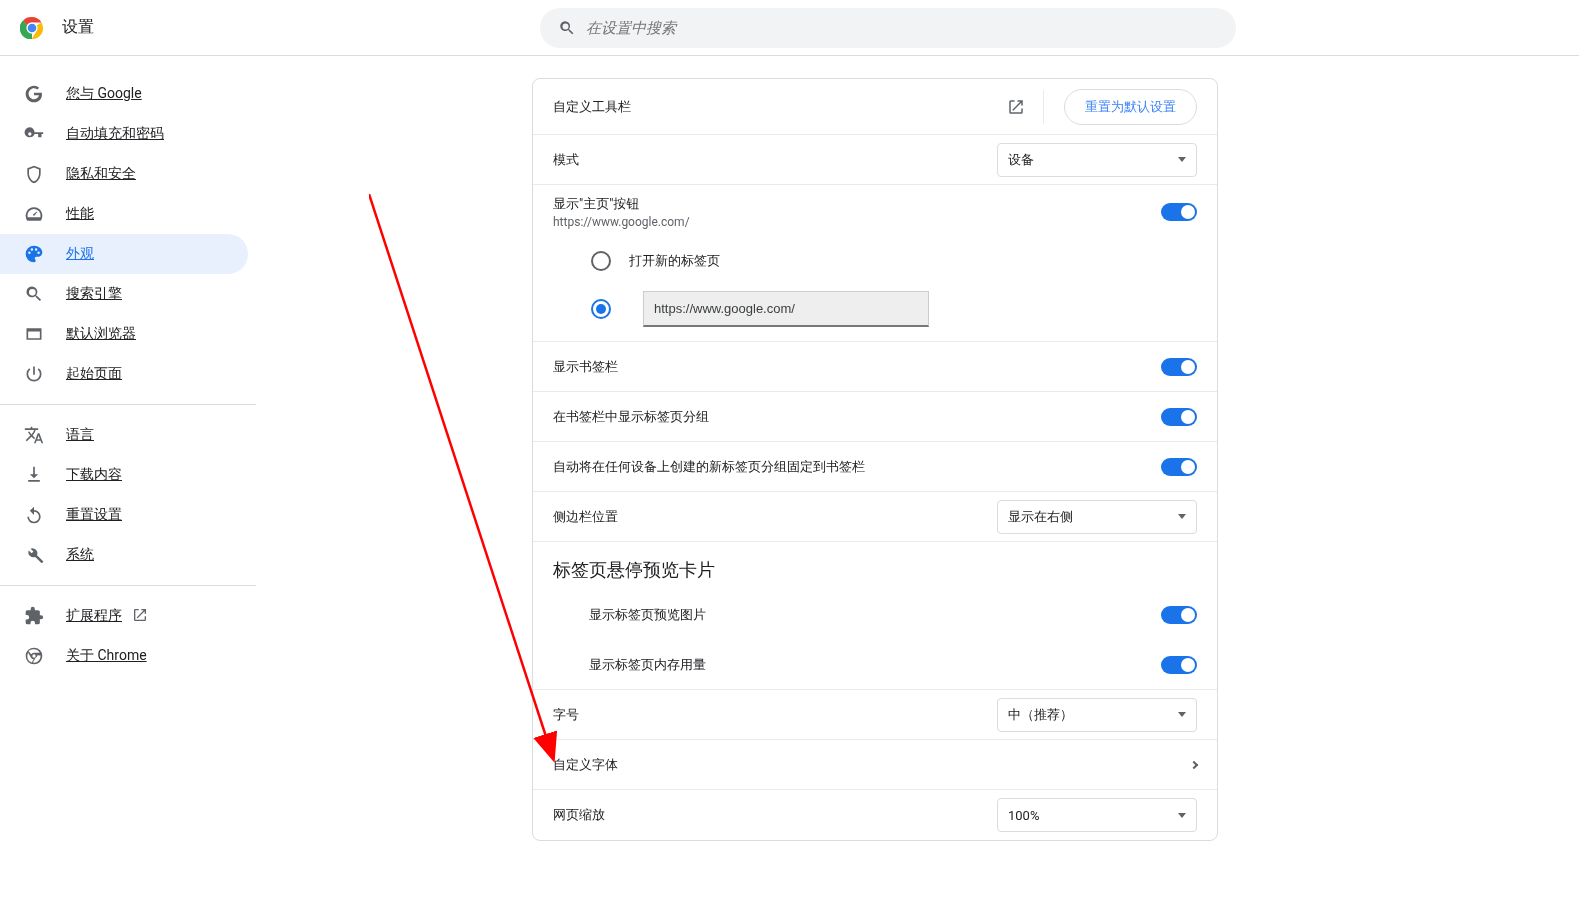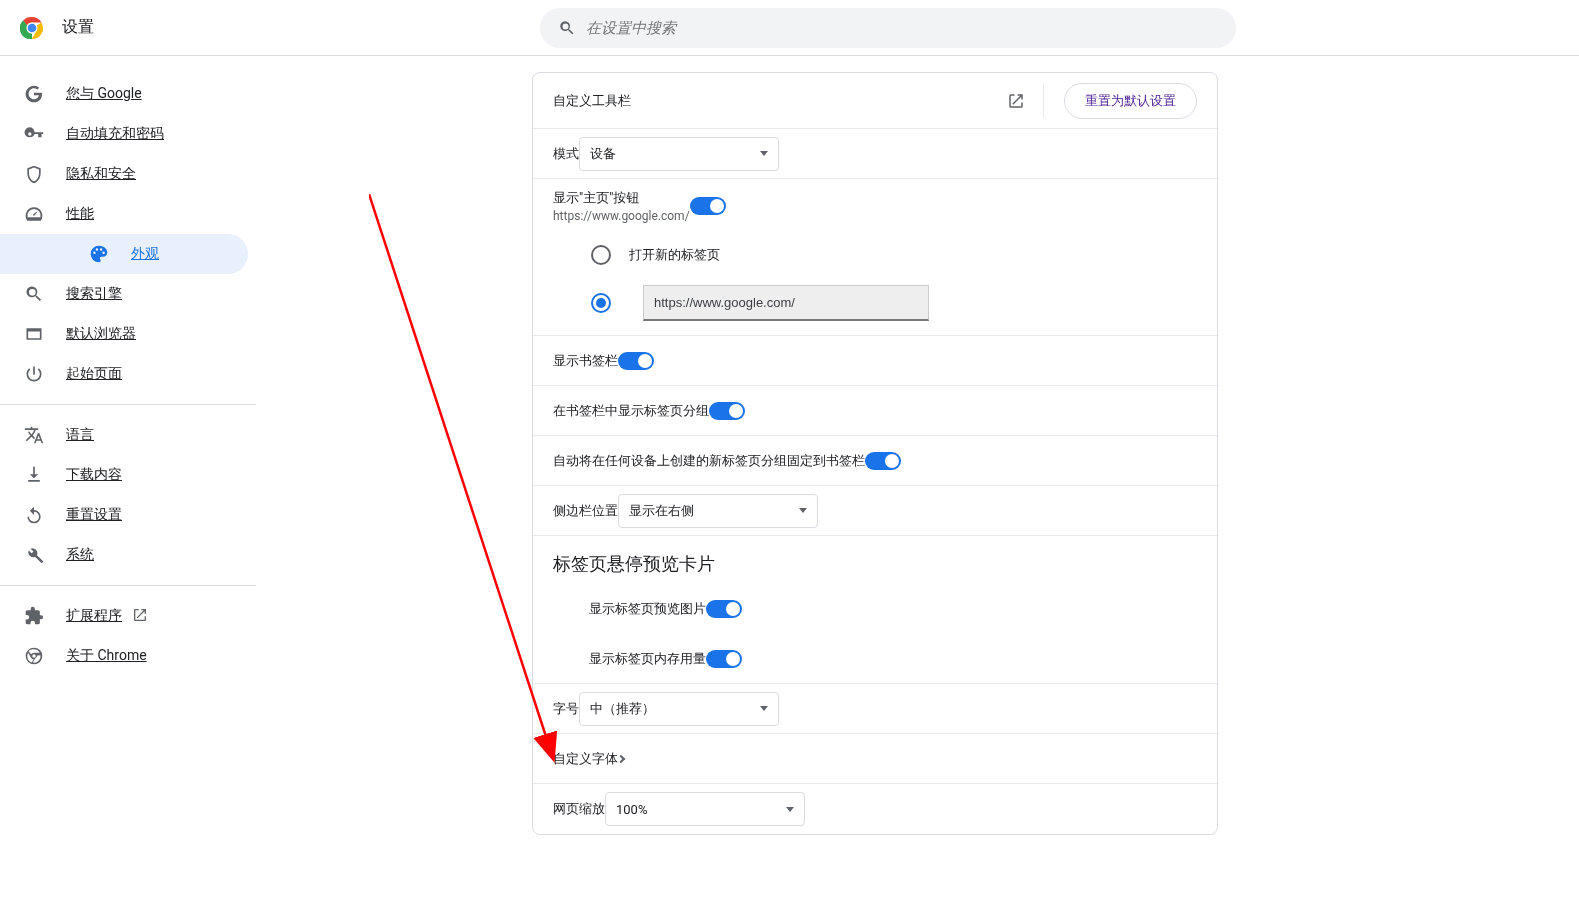--- a/index.html
+++ b/index.html
@@ -8,40 +8,40 @@
     .header { height: 56px; display: flex; align-items: center; padding: 0 20px; border-bottom: 1px solid #dadce0; position: relative; }
     .header-logo { width: 24px; height: 24px; margin-right: 18px; }
     .header-title { font-size: 16px; color: #202124; }
     .search-bar { position: absolute; left: 540px; width: 696px; height: 40px; background: #f1f3f4; border-radius: 25px; display: flex; align-items: center; padding: 0 18px; }
     .search-bar svg { margin-right: 10px; flex-shrink: 0; }
     .search-input { border: none; background: transparent; outline: none; font-size: 15px; color: #5f6368; width: 100%; font-style: italic; }
 
     .layout { display: flex; height: calc(100% - 56px); }
     .sidebar { width: 260px; padding-top: 18px; overflow: auto; }
     .sidebar-item { display: flex; align-items: center; height: 40px; padding: 0 24px; font-size: 14px; color: #202124; cursor: pointer; border-radius: 0 20px 20px 0; margin-right: 12px; text-decoration: underline; }
-    .sidebar-item.active { background: #e8f0fe; color: #1a73e8; justify-content: center; }
+    .sidebar-item.active { background: #e8f0fe; color: #1a73e8; }
     .sidebar-item.active .sidebar-icon { color: #1a73e8; }
     .sidebar-icon { width: 20px; height: 20px; margin-right: 22px; color: #5f6368; display: flex; align-items: center; justify-content: center; }
     .sidebar-divider { height: 1px; background: #dadce0; margin: 10px 0; width: 256px; }
     .sidebar-ext-icon { margin-left: 10px; color: #5f6368; }
 
     .main { flex: 1; display: flex; justify-content: flex-start; padding-left: 272px; }
-    .content-card { width: 686px; border: 1px solid #dadce0; border-radius: 8px; margin-top: 16px; background: #fff; height: fit-content; }
-    .row { display: flex; align-items: center; padding: 0 20px; min-height: 50px; border-bottom: 1px solid #e8eaed; position: relative; }
+    .content-card { width: 686px; border: 1px solid #dadce0; border-radius: 8px; margin-top: 22px; background: #fff; height: fit-content; }
+    .row { display: flex; align-items: center; justify-content: space-between; padding: 0 20px; min-height: 50px; border-bottom: 1px solid #e8eaed; position: relative; }
     .row:last-child { border-bottom: none; }
     .row-label { font-size: 13px; color: #202124; }
     .row-sublabel { font-size: 12px; color: #5f6368; margin-top: 2px; }
     .row-left { display: flex; flex-direction: column; }
     .row.no-border { border-bottom: none; }
     .row.indent { padding-left: 56px; }
 
     .toolbar-row { display: flex; align-items: center; justify-content: space-between; padding: 0 20px; height: 56px; border-bottom: 1px solid #e8eaed; }
     .toolbar-right { display: flex; align-items: center; height: 100%; }
     .toolbar-link-icon { color: #5f6368; padding: 0 18px; border-right: 1px solid #e8eaed; height: 34px; display: flex; align-items: center; }
-    .reset-btn { margin-left: 20px; border: 1px solid #dadce0; color: #4c1d95; background: #fff; border-radius: 18px; padding: 8px 20px; font-size: 13px; cursor: pointer; }
+    .reset-btn { margin-left: 20px; border: 1px solid #dadce0; color: #3b82f6; background: #fff; border-radius: 18px; padding: 8px 20px; font-size: 13px; cursor: pointer; }
 
     .dropdown { width: 200px; height: 34px; border: 1px solid #dadce0; border-radius: 4px; display: flex; align-items: center; padding: 0 10px; justify-content: space-between; font-size: 13px; cursor: pointer; background: #fff; }
     .dropdown-arrow { border-left: 4px solid transparent; border-right: 4px solid transparent; border-top: 5px solid #5f6368; }
 
     .radio-row { display: flex; align-items: center; padding: 6px 20px 6px 58px; min-height: 48px; }
     .radio-row.last { border-bottom: 1px solid #e8eaed; padding-bottom: 14px; }
     .radio { width: 20px; height: 20px; border: 2px solid #5f6368; border-radius: 50%; margin-right: 18px; flex-shrink: 0; display: flex; align-items: center; justify-content: center; }
     .radio.checked { border-color: #1a73e8; }
     .radio.checked::after { content: ""; width: 10px; height: 10px; background: #1a73e8; border-radius: 50%; }
     .radio-label { font-size: 13px; }

